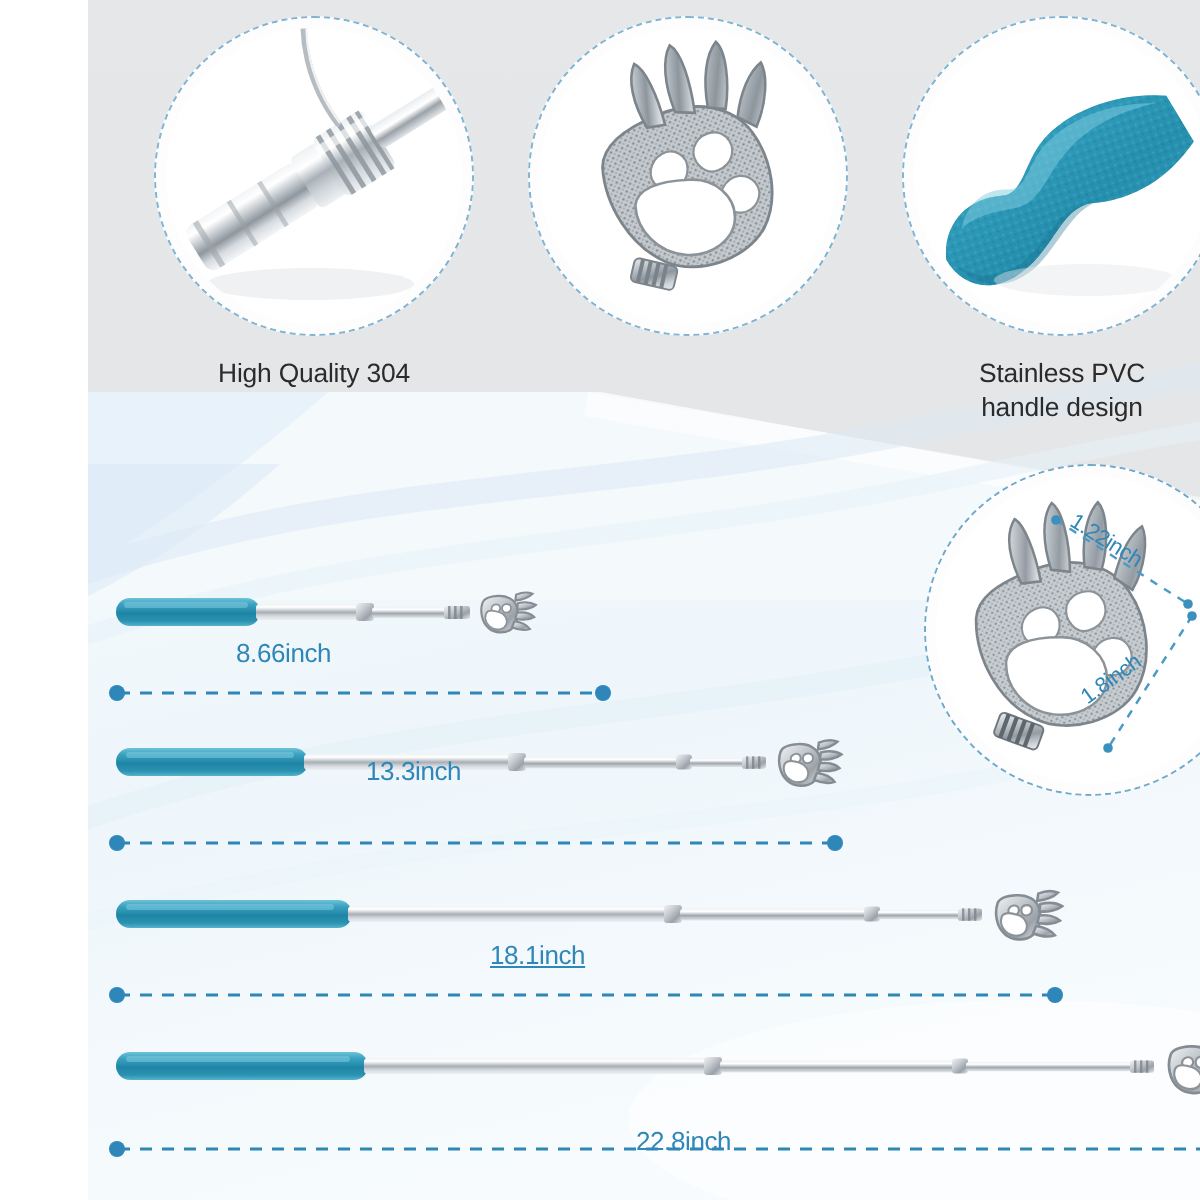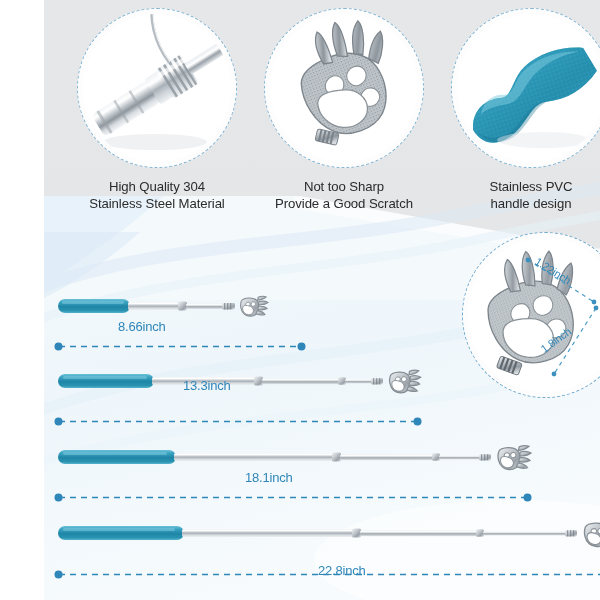--- a/index.html
+++ b/index.html
@@ -250,21 +250,20 @@
               <path d="M 98,58 C 96,34 104,10 120,-6" fill="none" stroke="#b5bcc2" stroke-width="3.2" stroke-linecap="round"></path>
               <path d="M 99,58 C 97,34 105,11 121,-5" fill="none" stroke="#ffffff" stroke-width="1.1" stroke-linecap="round" opacity="0.8"></path>
             </g>
 
             <ellipse cx="72" cy="128" rx="52" ry="8" fill="#dfe3e6" opacity="0.5"></ellipse>
           </svg>
         </div>
       </div>
       <div class="feature-label">
         <span>High Quality 304</span><br>
-        <span>Stainless Steel Material</span>
       </div>
     </div>
 
     <div class="feature f2">
       <div class="circle-wrap">
         <div class="circle-dashed"></div>
         <div class="circle-inner">
           <svg viewBox="0 0 148 148">
             <defs>
               <linearGradient id="clawMetal" x1="0" y1="0" x2="1" y2="1">
@@ -312,24 +311,20 @@
                 <g fill="#7b838a">
                   <rect x="31" y="110" width="2" height="12"></rect>
                   <rect x="35" y="110" width="2" height="12"></rect>
                   <rect x="39" y="110" width="2" height="12"></rect>
                   <rect x="43" y="110" width="2" height="12"></rect>
                 </g>
               </g>
             </g>
           </svg>
         </div>
-      </div>
-      <div class="feature-label">
-        <span>Not too Sharp</span><br>
-        <span>Provide a Good Scratch</span>
       </div>
     </div>
 
     <div class="feature f3">
       <div class="circle-wrap">
         <div class="circle-dashed"></div>
         <div class="circle-inner">
           <svg viewBox="0 0 148 148">
             <defs>
               <linearGradient id="foamTeal" x1="0" y1="0" x2="0.7" y2="1">
@@ -598,21 +593,21 @@
             <path d="M 114,76 C 130,74 146,78 154,86 C 144,92 126,94 110,90 Z"></path>
             <path d="M 108,96 C 124,98 138,106 144,114 C 132,118 116,116 102,110 Z"></path>
           </g>
           <path d="M 56,62 C 60,56 69,55 73,60 C 77,66 74,74 66,76 C 58,78 52,69 56,62 Z" fill="#ffffff" stroke="#8b9399" stroke-width="4"></path>
           <path d="M 81,60 C 86,54 96,55 99,61 C 102,69 97,76 88,76 C 81,76 77,67 81,60 Z" fill="#ffffff" stroke="#8b9399" stroke-width="4"></path>
           <path d="M 42,78 C 37,91 44,106 57,112 C 70,118 85,114 89,103
                    C 93,92 86,79 73,75 C 58,70 46,70 42,78 Z" fill="#ffffff" stroke="#8b9399" stroke-width="4"></path>
         </g>
       </svg>
     </div>
-    <div class="size-label" style="left:201px; top:33px;">18.1inch</div>
+    <div class="size-label" style="left:201px; top:33px;text-decoration:underline;">18.1inch</div>
     <div class="measure-line" style="left:10px; top:56px;">
       <svg width="478" height="9" viewBox="0 0 478 9">
         <line x1="5" y1="4.5" x2="473" y2="4.5" stroke="#2f86b8" stroke-width="1.5" stroke-dasharray="6 5"></line>
         <circle cx="4.5" cy="4.5" r="4" fill="#2f86b8"></circle>
         <circle cx="473.5" cy="4.5" r="4" fill="#2f86b8"></circle>
       </svg>
     </div>
   </div>
 
   <div class="scratcher-row row4">

